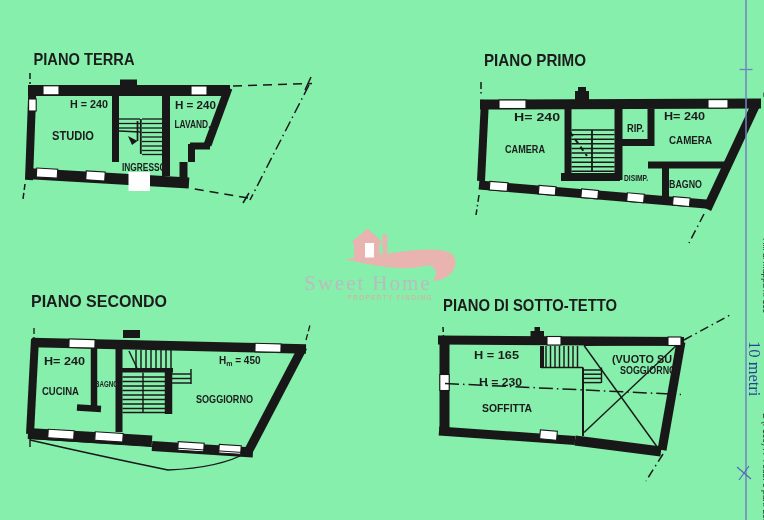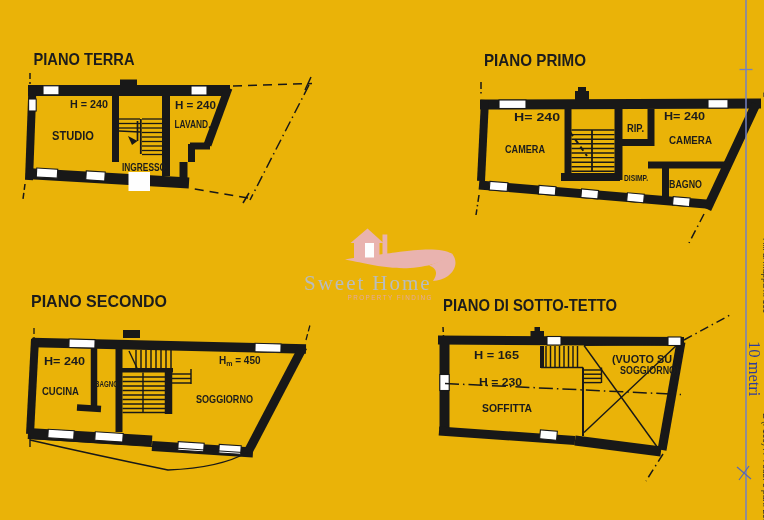--- a/index.html
+++ b/index.html
@@ -1,16 +1,16 @@
 <!DOCTYPE html>
 <html><head>
 <meta charset="utf-8">
 <style>
   html,body{margin:0;padding:0;background:#ffffff;}
-  #page{position:relative;width:764px;height:520px;background:#eab308;overflow:hidden;
+  #page{position:relative;width:764px;height:520px;background:#86efac;overflow:hidden;
         font-family:"Liberation Sans", sans-serif;}
   svg{position:absolute;left:0;top:0;}
   text{font-family:"Liberation Sans", sans-serif;fill:#1c1c1c;font-weight:bold;}
   .wm1{font-family:"Liberation Serif", serif;fill:#b9bcbe;font-weight:normal;}
   .wm2{fill:#e2a7a4;font-weight:normal;}
   .bl{font-family:"Liberation Serif", serif;fill:#2e3b9d;font-weight:normal;}
   .ed{fill:#2b2b2b;font-weight:normal;}
 </style>
 </head>
 <body>

